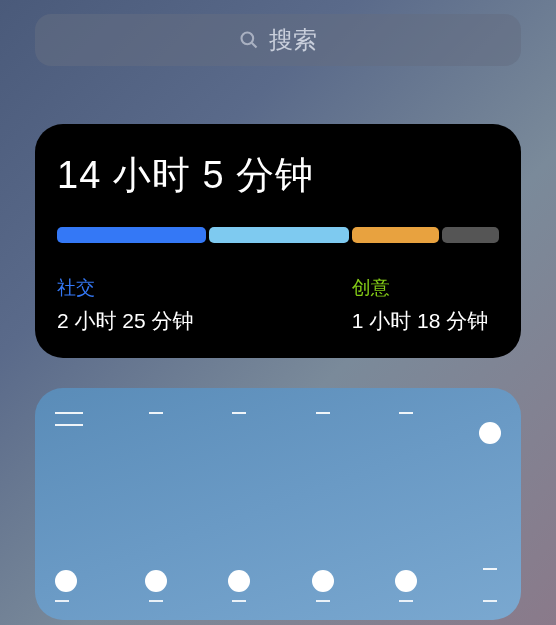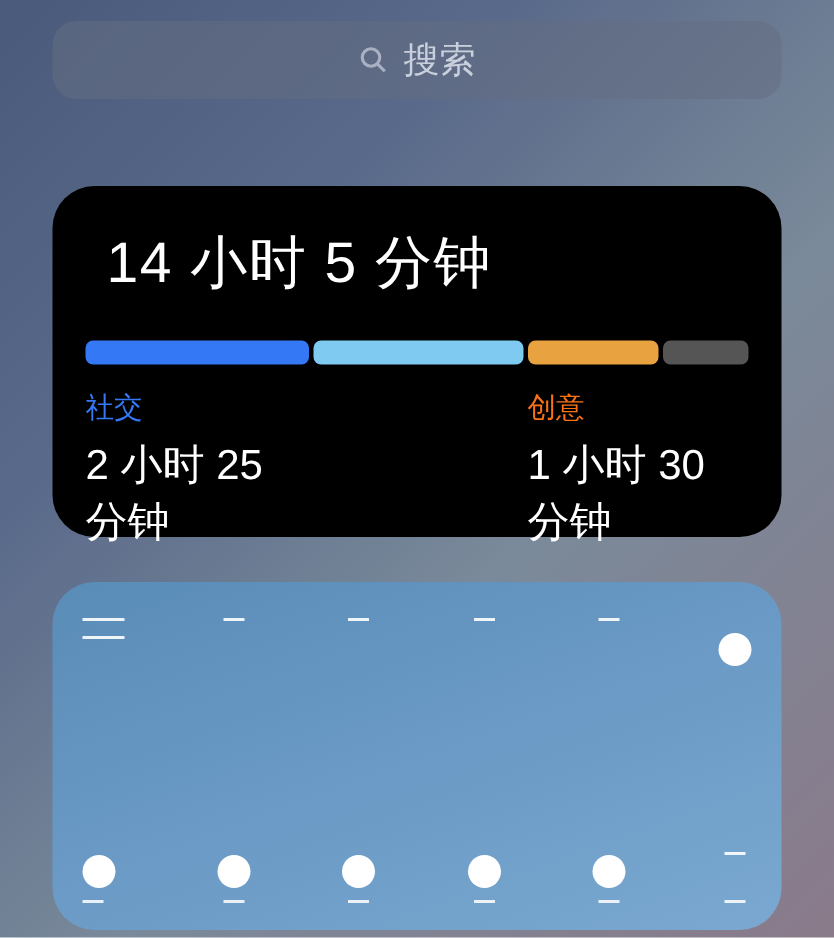--- a/index.html
+++ b/index.html
@@ -40,54 +40,53 @@
       background: #000000;
       border-radius: 28px;
       padding: 26px 22px 22px 22px;
       height: 234px;
     }
     .total-time {
       color: #ffffff;
       font-size: 38px;
       font-weight: 500;
       letter-spacing: 1px;
-      margin-left: 14px;
     }
     .bar-container {
       display: flex;
       gap: 3px;
       margin-top: 26px;
       height: 16px;
     }
     .bar-segment {
       border-radius: 5px;
     }
     .bar-1 { background: #3478f6; flex: 1.45; }
     .bar-2 { background: #7ecaf0; flex: 1.35; }
     .bar-3 { background: #e8a23f; flex: 0.85; }
     .bar-4 { background: #555555; flex: 0.55; }
     .categories {
       display: flex;
-      margin-top: 16px;
+      margin-top: 32px;
       align-items: center;
     }
     .category {
       flex: 1;
     }
     .category-label {
       font-size: 19px;
       font-weight: 500;
       margin-bottom: 6px;
     }
     .cat-1 { color: #3478f6; }
     .cat-2 { color: #7ecaf0; }
-    .cat-3 { color: #f97316; }
+    .cat-3 { color: #84cc16; }
     .category-time {
       color: #ffffff;
-      font-size: 28px;
+      font-size: 21px;
       font-weight: 400;
     }
     .weather-widget {
       margin-top: 30px;
       height: 232px;
       background: linear-gradient(160deg, #5a8cb8 0%, #6a9ac5 50%, #7aa8d0 100%);
       border-radius: 28px;
       padding: 24px 20px 18px 20px;
       display: flex;
       justify-content: space-between;
@@ -150,21 +149,21 @@
   </div>
   <div class="categories">
     <div class="category">
       <div class="category-label cat-1">社交</div>
       <div class="category-time">2 小时 25 分钟</div>
     </div>
     <div class="category">
     </div>
     <div class="category">
       <div class="category-label cat-3">创意</div>
-      <div class="category-time">1 小时 30 分钟</div>
+      <div class="category-time">1 小时 18 分钟</div>
     </div>
   </div>
 </div>
 
 <div class="weather-widget">
   <div class="weather-col weather-col-first">
     <div>
       <div class="weather-top-line"></div>
       <div class="weather-top-line"></div>
     </div>

